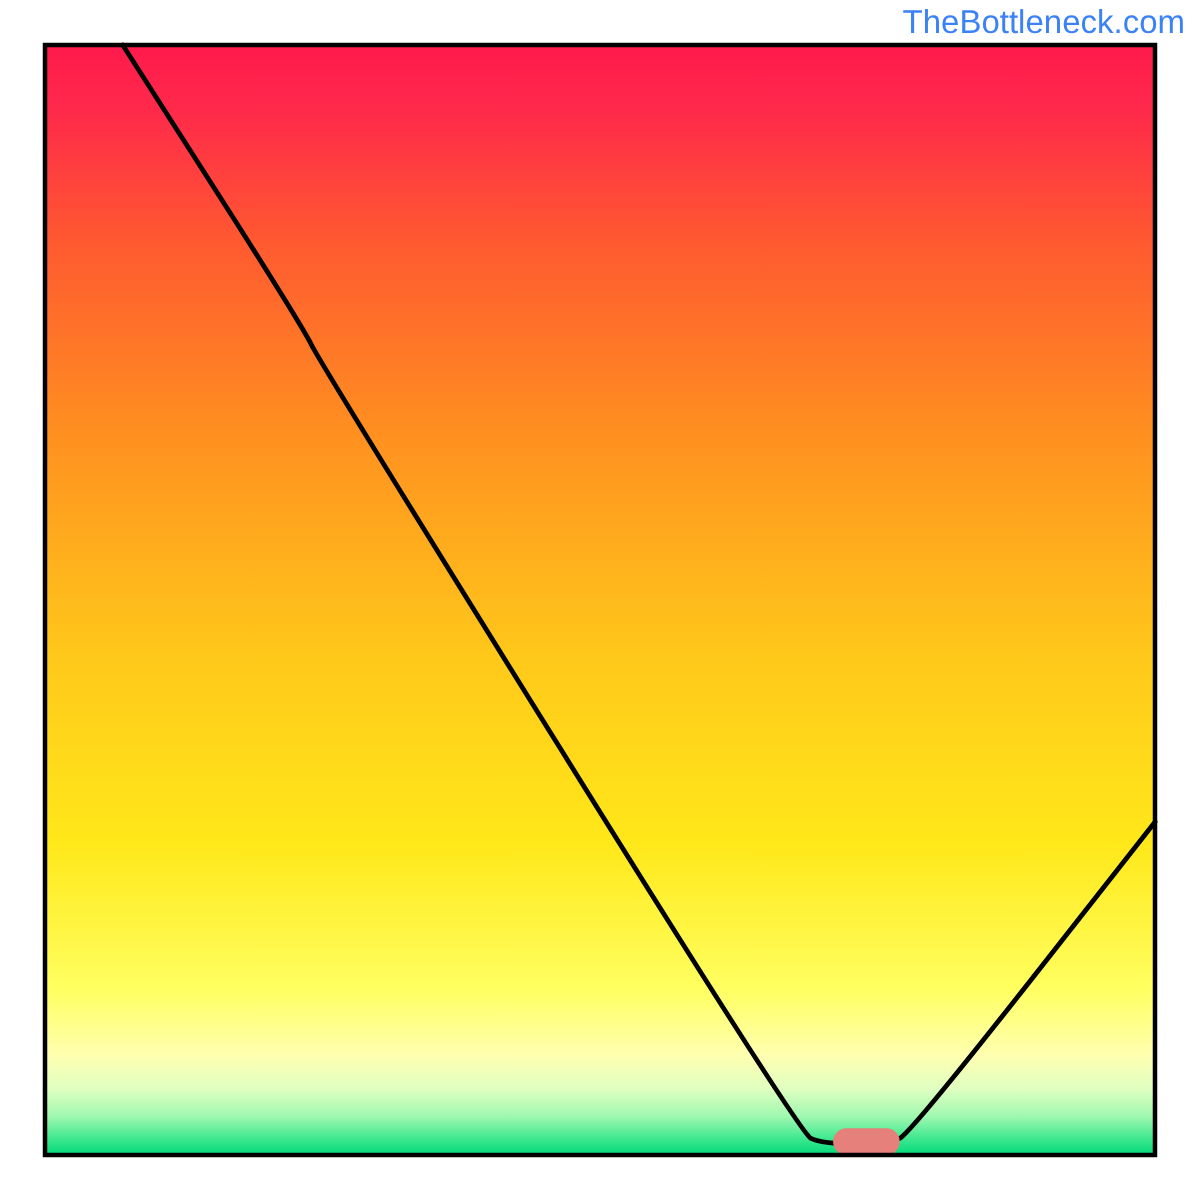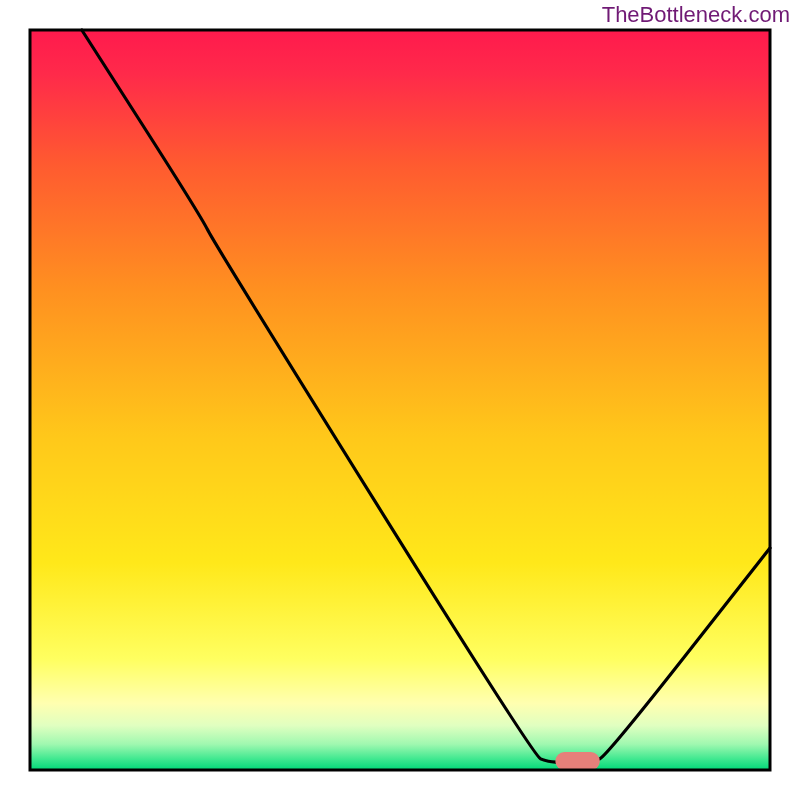--- a/index.html
+++ b/index.html
@@ -12,21 +12,21 @@
   }
   .chart-container {
     position: relative;
     width: 800px;
     height: 800px;
   }
   .watermark {
     position: absolute;
     top: 2px;
     right: 10px;
-    color: #701a75;
+    color: #3b82f6;
     font-size: 22px;
     font-weight: 500;
     z-index: 5;
     font-family: Arial, sans-serif;
   }
   svg.chart {
     position: absolute;
     top: 0;
     left: 0;
   }

